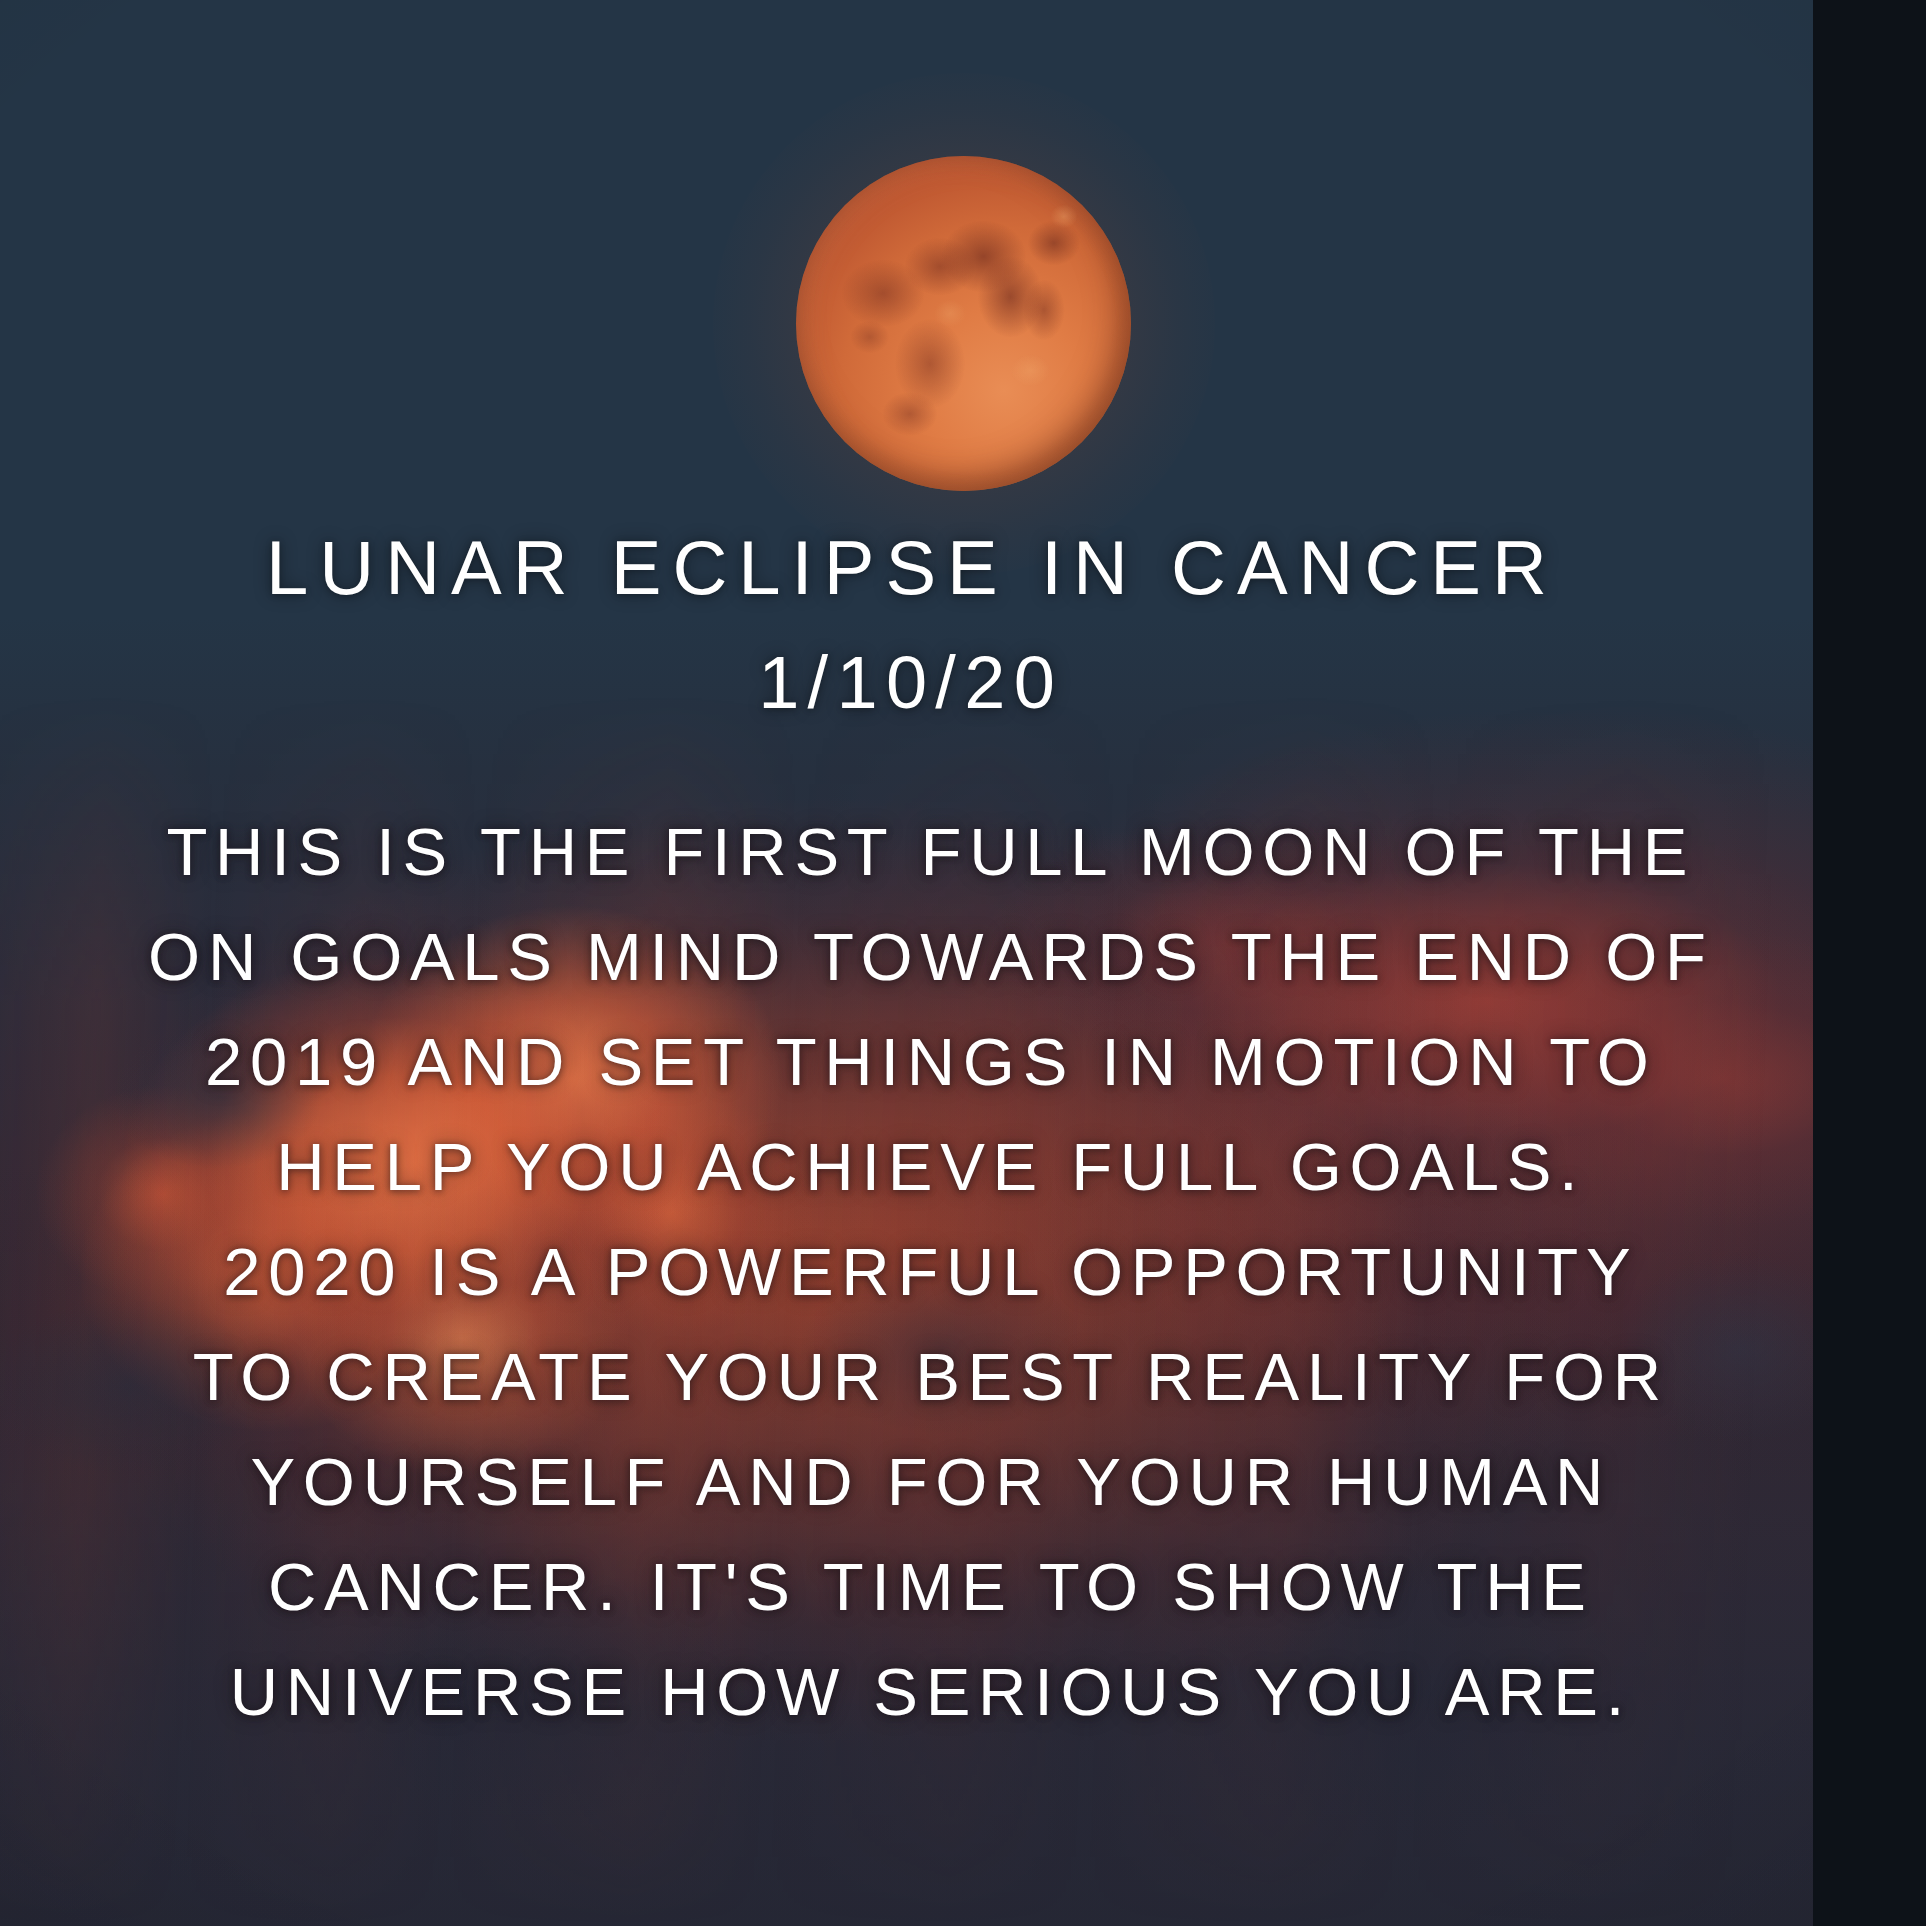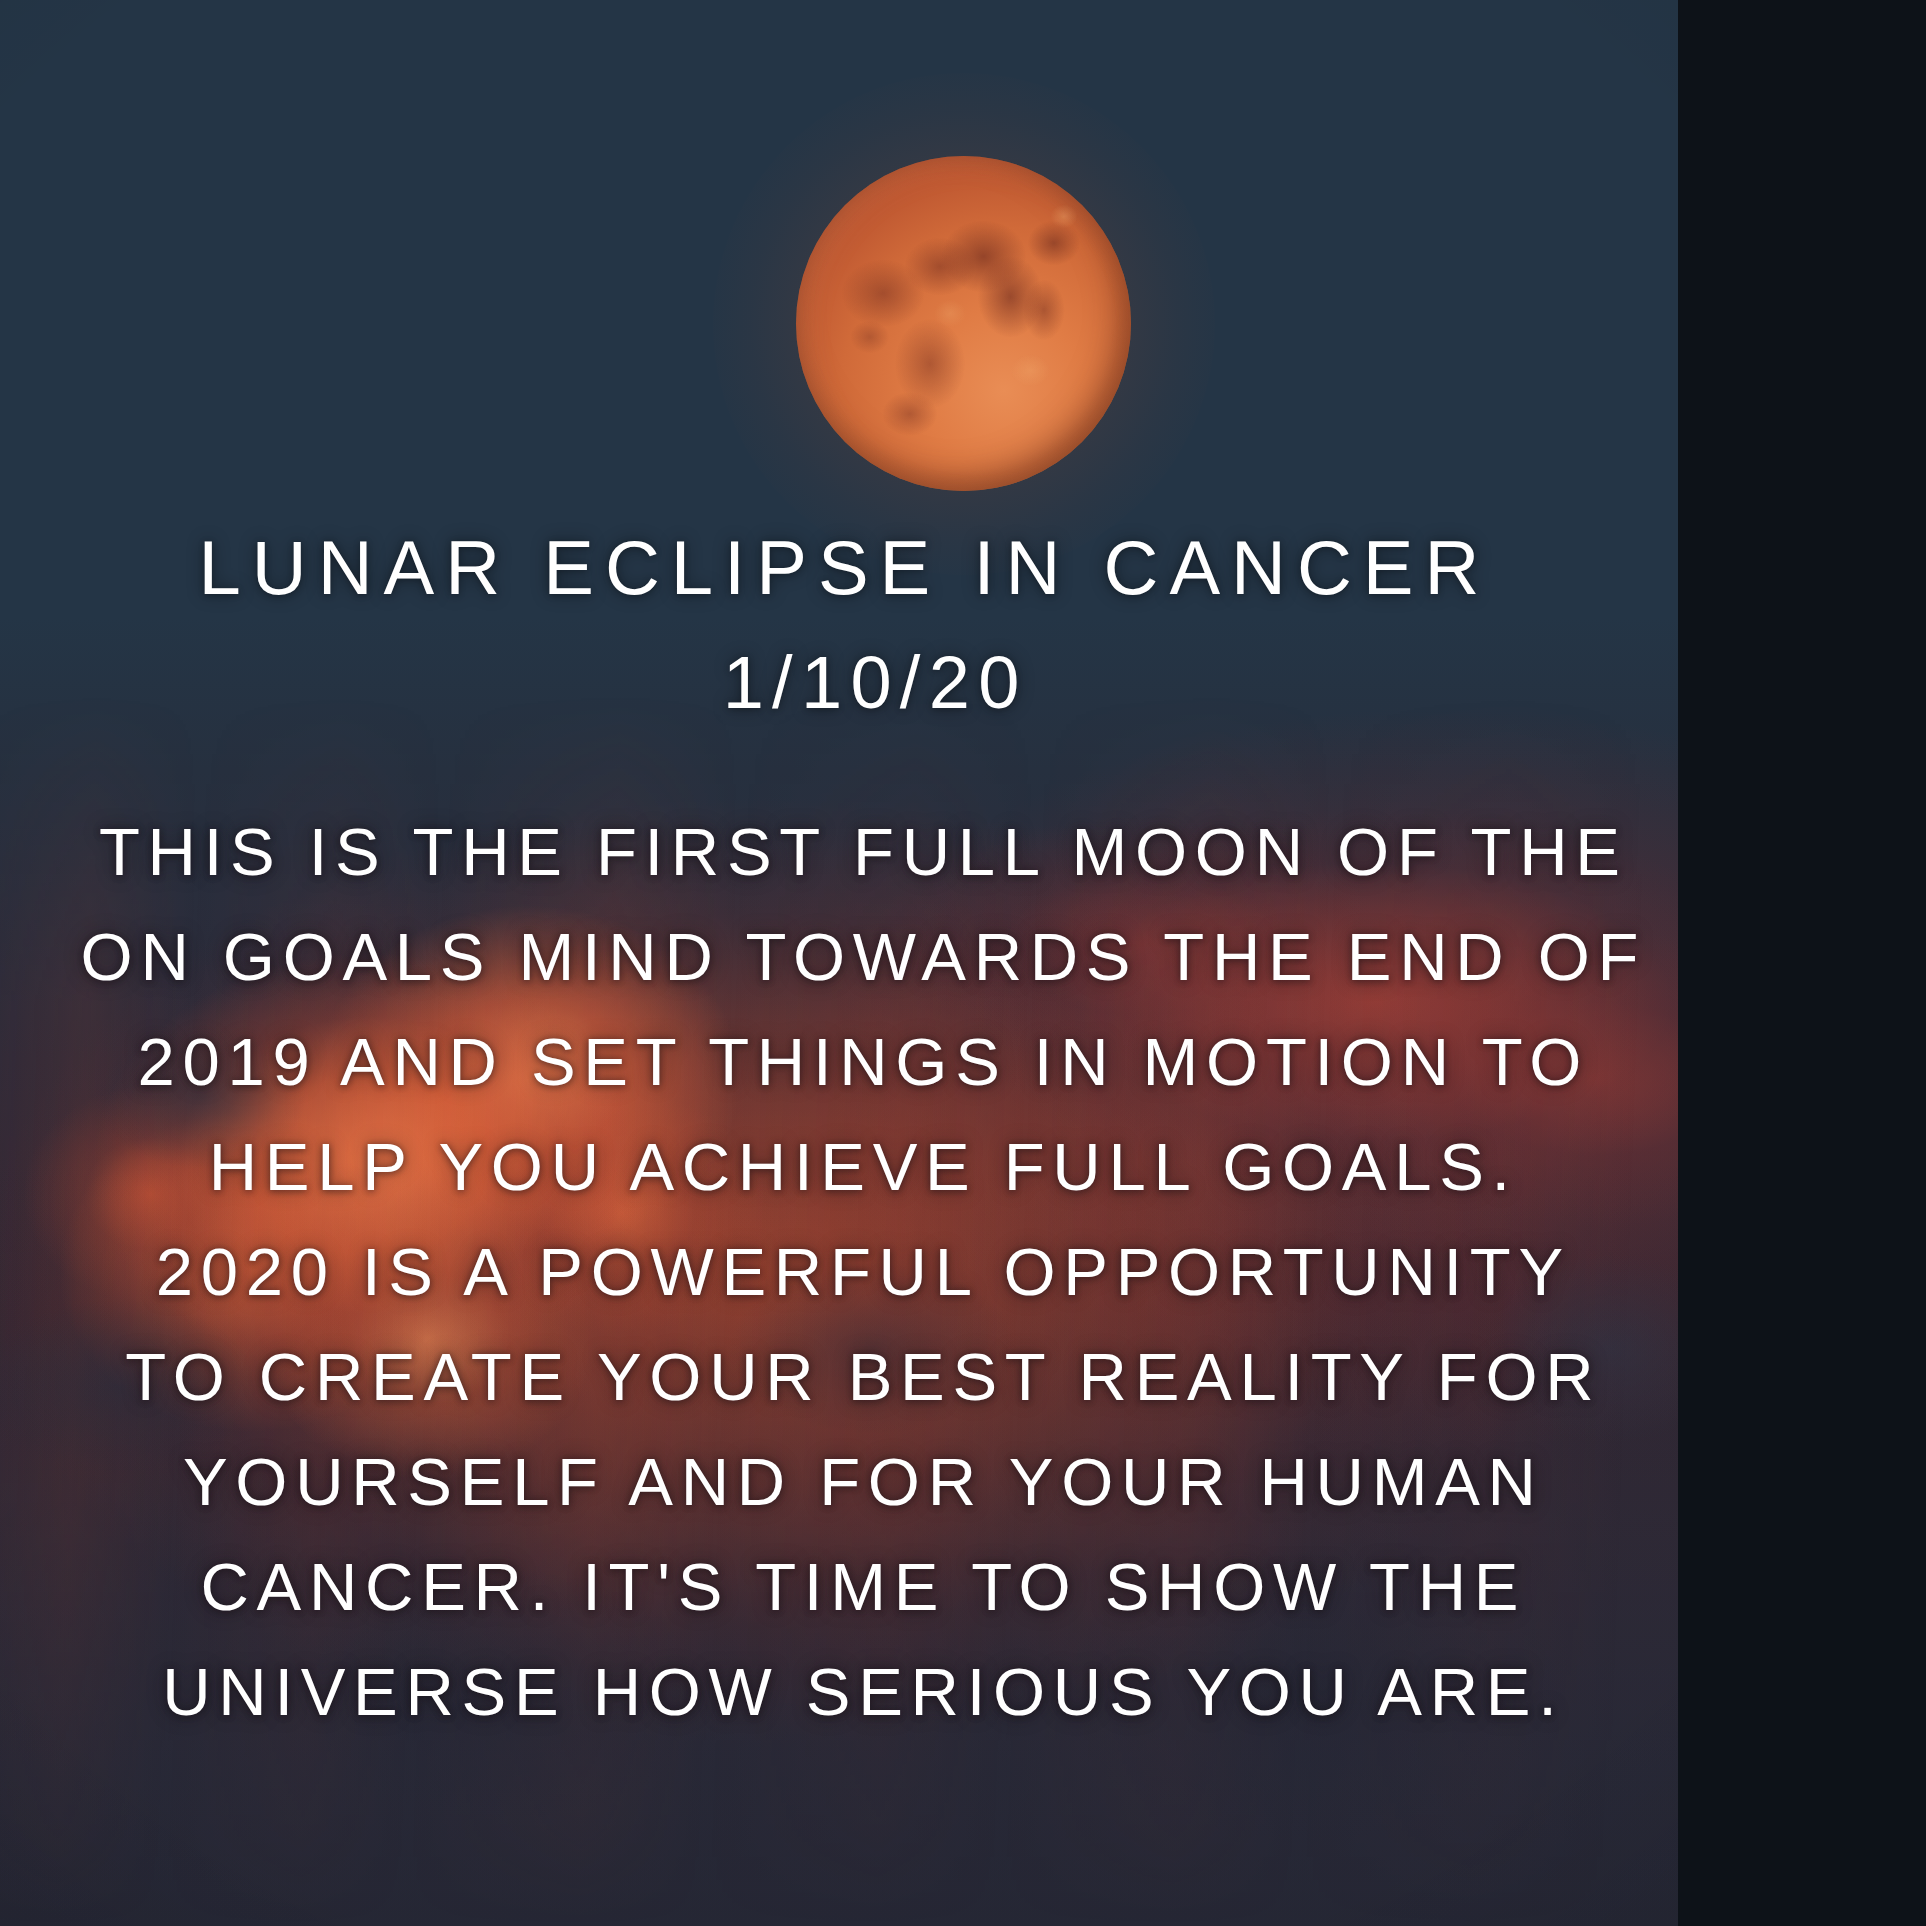--- a/index.html
+++ b/index.html
@@ -3,21 +3,21 @@
 <meta charset="utf-8">
 <style>
   html, body {
     margin: 0;
     padding: 0;
     background: #0d1218;
   }
 
   #poster {
     position: relative;
-    width: 1678px;
+    width: 1813px;
     height: 1926px;
     overflow: hidden;
     font-family: "Liberation Sans", sans-serif;
     background: #223345;
     user-select: none;
   }
 
   
   .bg-layer {
     position: absolute;
@@ -262,21 +262,20 @@
     position: absolute;
     top: 646px;
     left: 0;
     right: 0;
     font-size: 74px;
     font-weight: 300;
     letter-spacing: 8.3px;
     line-height: 1.0;
     text-indent: 8.3px;
     text-shadow: 0 0 16.7px rgba(0,0,0,0.42), 0 1.3px 6.4px rgba(0,0,0,0.30);
-    padding-left: 32px;
   }
 
   #body-copy {
     position: absolute;
     top: 799px;
     left: 0;
     right: 0;
     padding-left: 41px;
   }
 

